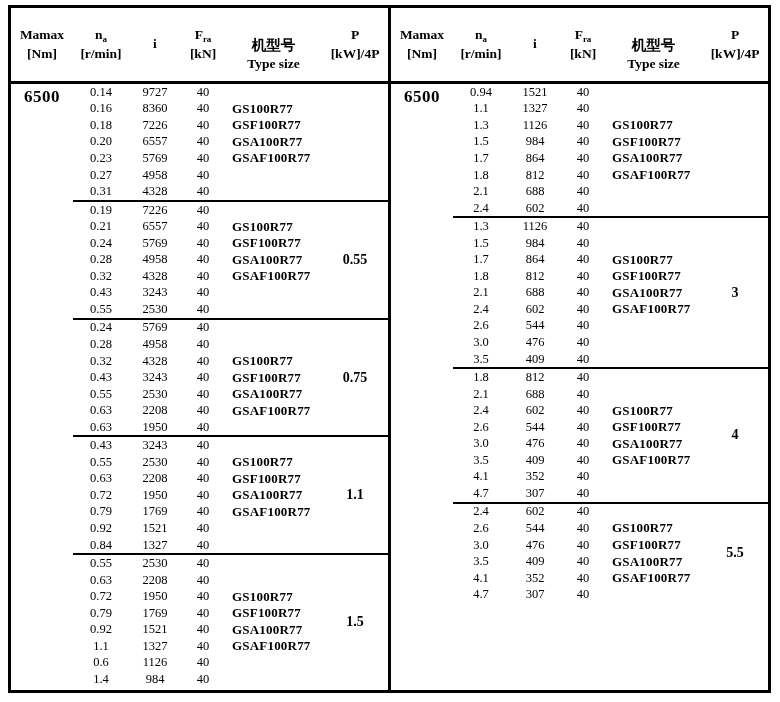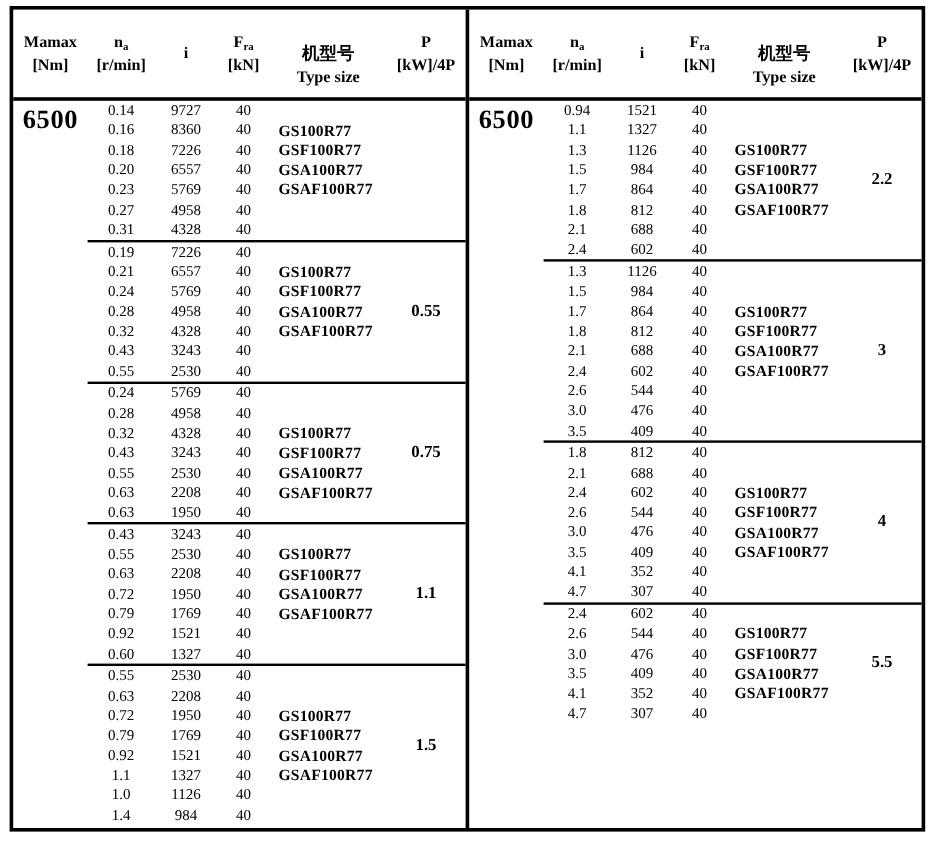--- a/index.html
+++ b/index.html
@@ -43,21 +43,21 @@
   .hcell .cn { font-size: 14.5px; font-family: "Liberation Sans", "DejaVu Sans", sans-serif; margin-top: 20px; }
 
   
   .body { flex: 1 1 auto; display: flex; min-height: 0; }
   .mamax-col {
     width: 62px; flex: 0 0 auto;
     text-align: center;
   }
   .mamax-val {
     font-weight: bold;
-    font-size: 22px;
+    font-size: 17px;
     letter-spacing: 0.5px;
     padding-top: 3px;
   }
   .groups { flex: 1 1 auto; display: flex; flex-direction: column; min-width: 0; }
   .group { display: flex; flex: 0 0 auto; }
   .group + .group { border-top: 2px solid #000; }
   .rows { flex: 1 1 auto; display: flex; flex-direction: column; }
   .row {
     height: 16.55px;
     display: grid;
@@ -290,21 +290,21 @@
                 <div class="cell c-fra">40</div>
                 <div class="cell c-type">GSAF100R77</div>
               </div>
               <div class="row">
                 <div class="cell c-na">0.92</div>
                 <div class="cell c-i">1521</div>
                 <div class="cell c-fra">40</div>
                 <div class="cell c-type"></div>
               </div>
               <div class="row">
-                <div class="cell c-na">0.60</div>
+                <div class="cell c-na">0.84</div>
                 <div class="cell c-i">1327</div>
                 <div class="cell c-fra">40</div>
                 <div class="cell c-type"></div>
               </div>
             </div>
             <div class="pcol">1.1</div>
           </div>
           <div class="group">
             <div class="rows">
               <div class="row">
@@ -337,21 +337,21 @@
                 <div class="cell c-fra">40</div>
                 <div class="cell c-type">GSA100R77</div>
               </div>
               <div class="row">
                 <div class="cell c-na">1.1</div>
                 <div class="cell c-i">1327</div>
                 <div class="cell c-fra">40</div>
                 <div class="cell c-type">GSAF100R77</div>
               </div>
               <div class="row">
-                <div class="cell c-na">1.0</div>
+                <div class="cell c-na">0.6</div>
                 <div class="cell c-i">1126</div>
                 <div class="cell c-fra">40</div>
                 <div class="cell c-type"></div>
               </div>
               <div class="row">
                 <div class="cell c-na">1.4</div>
                 <div class="cell c-i">984</div>
                 <div class="cell c-fra">40</div>
                 <div class="cell c-type"></div>
               </div>
@@ -437,21 +437,20 @@
                 <div class="cell c-fra">40</div>
                 <div class="cell c-type"></div>
               </div>
               <div class="row">
                 <div class="cell c-na">2.4</div>
                 <div class="cell c-i">602</div>
                 <div class="cell c-fra">40</div>
                 <div class="cell c-type"></div>
               </div>
             </div>
-            <div class="pcol">2.2</div>
           </div>
           <div class="group">
             <div class="rows">
               <div class="row">
                 <div class="cell c-na">1.3</div>
                 <div class="cell c-i">1126</div>
                 <div class="cell c-fra">40</div>
                 <div class="cell c-type"></div>
               </div>
               <div class="row">

